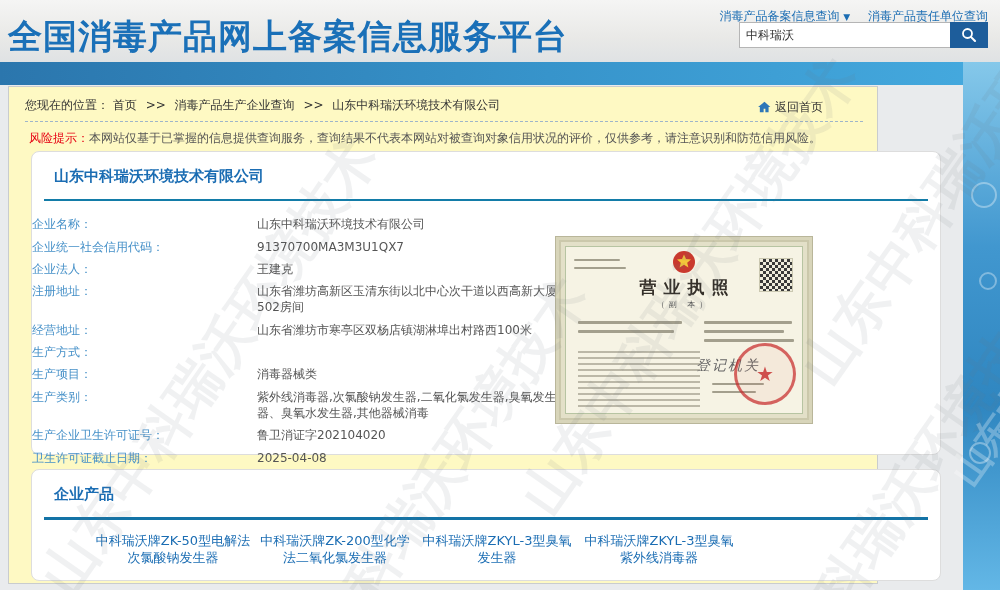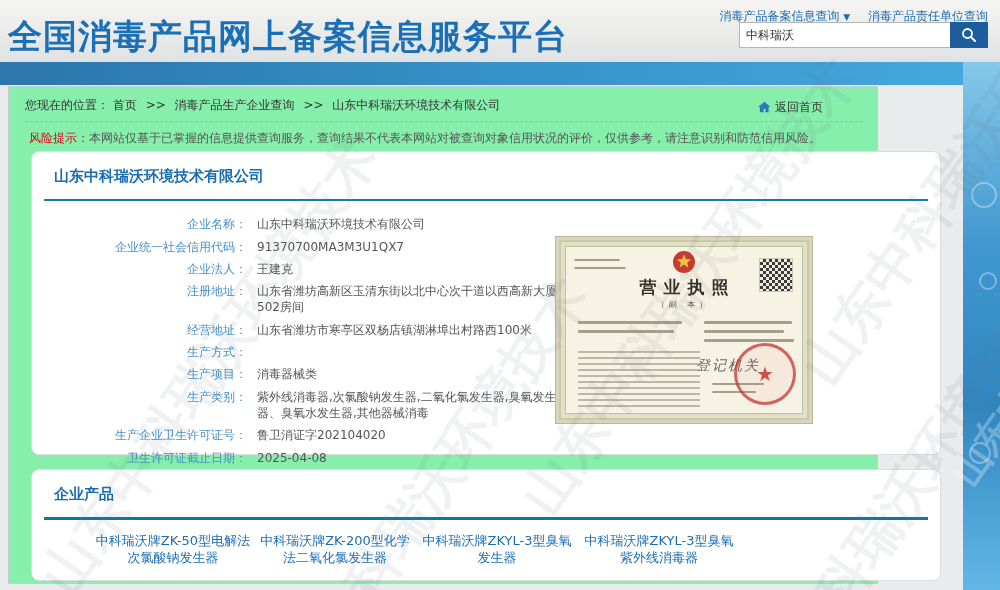--- a/index.html
+++ b/index.html
@@ -25,41 +25,41 @@
   
   .blue-bar { position:absolute; top:62px; left:0; width:1000px; height:23px;
     background:linear-gradient(90deg,#2b76ad 0%,#3794cb 55%,#45aadf 100%); }
   
   .right-strip { position:absolute; top:62px; right:0; width:37px; height:528px;
     background:linear-gradient(180deg,#85c8ea 0%,#4197cf 35%,#2f86c0 65%,#63b7e6 100%); }
   .right-strip .mol { position:absolute; border:2px solid rgba(255,255,255,.35);
     border-radius:50%; }
   
   .wrapper { position:absolute; top:86px; left:8px; width:870px; height:498px;
-    background:#86efac; border:1px solid #c9ccce; box-sizing:border-box; }
+    background:#fef9c3; border:1px solid #c9ccce; box-sizing:border-box; }
   .breadcrumb { position:absolute; top:6px; left:16px; right:14px; height:28px;
     border-bottom:1px dashed #9fb6c9; font-size:12px; color:#333; line-height:24px; }
   .breadcrumb a { color:#333; text-decoration:none; cursor:pointer; }
   .bc-sep { margin:0 5px; color:#333; }
   .back-home { position:absolute; right:40px; top:2px; color:#2e77b8; font-size:12px;
     text-decoration:none; cursor:pointer; display:flex; align-items:center; gap:3px; }
   .risk { position:absolute; top:42px; left:20px; right:20px; font-size:12px; line-height:18px; }
   .risk-label { color:#e60012; }
   .risk-text { color:#555; }
   
   .panel { position:absolute; left:22px; width:910px; background:#fff;
     border:1px solid #ddd; border-radius:8px; box-sizing:border-box; }
   .panel1 { top:64px; height:304px; }
   .panel2 { top:382px; height:112px; }
   .panel-title { margin:15px 0 0 22px; font-size:15px; font-weight:bold; color:#1b6db3; }
   .panel-rule { height:2px; background:#137ca8; margin:13px 12px 0 12px; }
   .panel2 .panel-rule { height:3px; background:#1373a6; }
   .fields { margin-top:12px; }
   .frow { display:flex; font-size:12px; line-height:16px; padding:3.2px 0; }
-  .flabel { width:215px; text-align:right; color:#4590c8; flex-shrink:0; }
+  .flabel { width:215px; text-align:left; color:#4590c8; flex-shrink:0; }
   .fvalue { color:#555; margin-left:10px; width:320px; }
   
   .license { position:absolute; left:523px; top:84px; width:256px; height:186px;
     background:#e3e0c8; border:1px solid #b9b69a;
     box-shadow:inset 0 0 0 3px #d8d5ba, inset 0 0 0 5px #cbc8ab; }
   .lic-inner { position:absolute; left:9px; top:9px; right:9px; bottom:9px;
     background:#f6f3e4; border:1px solid #b7c4a2; }
   .lic-emblem { position:absolute; top:3px; left:50%; transform:translateX(-50%); }
   .lic-title { position:absolute; top:29px; width:100%; text-align:center; font-size:17px;
     font-weight:bold; letter-spacing:7px; color:#35302a; text-indent:7px; }

